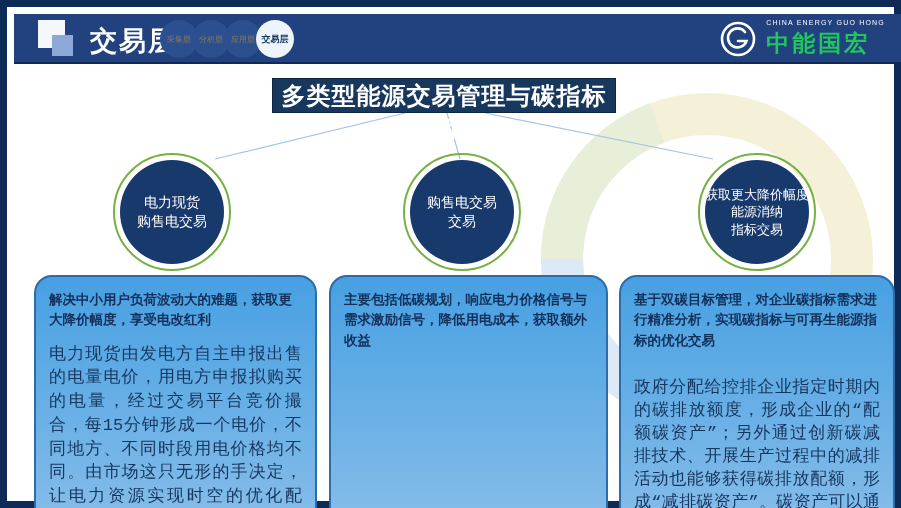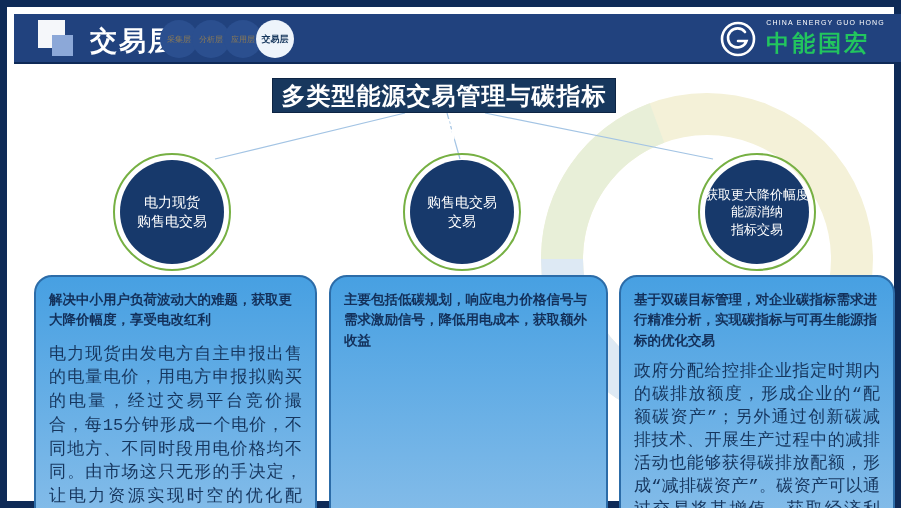--- a/index.html
+++ b/index.html
@@ -50,21 +50,21 @@
   
   .info-box{position:absolute;top:268px;height:288px;border-radius:18px;
     background:linear-gradient(180deg,#47a0e2 0%,#8fc1ea 100%);
     border:2px solid #2c6ca8;box-sizing:border-box;
     padding:14px 13px 12px 13px;color:#16365e;overflow:hidden;z-index:2;font-family:Liberation Mono, monospace;}
   .info-box.b1{left:27px;width:283px;}
   .info-box.b2{left:322px;width:279px;}
   .info-box.b3{left:612px;width:276px;}
   .box-heading{font-size:13.5px;font-weight:bold;line-height:1.5;color:#13305a;margin-bottom:11px;}
   .box-body{font-size:17px;line-height:1.4;text-align:justify;color:#16365e;}
-  .info-box.b3 .box-heading{margin-bottom:8px;}
+  .info-box.b3 .box-heading{margin-bottom:24px;}
   .info-box.b3 .box-body{line-height:1.36;}
 </style>
 </head>
 <body>
 
 <div class="slide">
 
   <svg class="deco" width="901" height="508" aria-hidden="true">
     <circle cx="700" cy="252" r="145" fill="none" stroke="#f4f1d8" stroke-width="42"></circle>
     <path d="M 700 397 A 145 145 0 0 1 555 252" fill="none" stroke="#dde9f4" stroke-width="42"></path>

